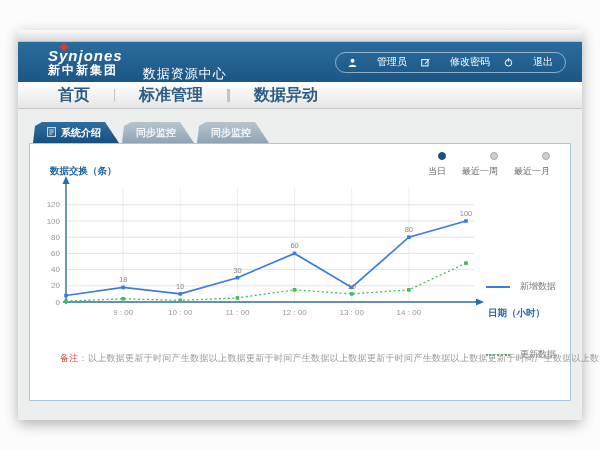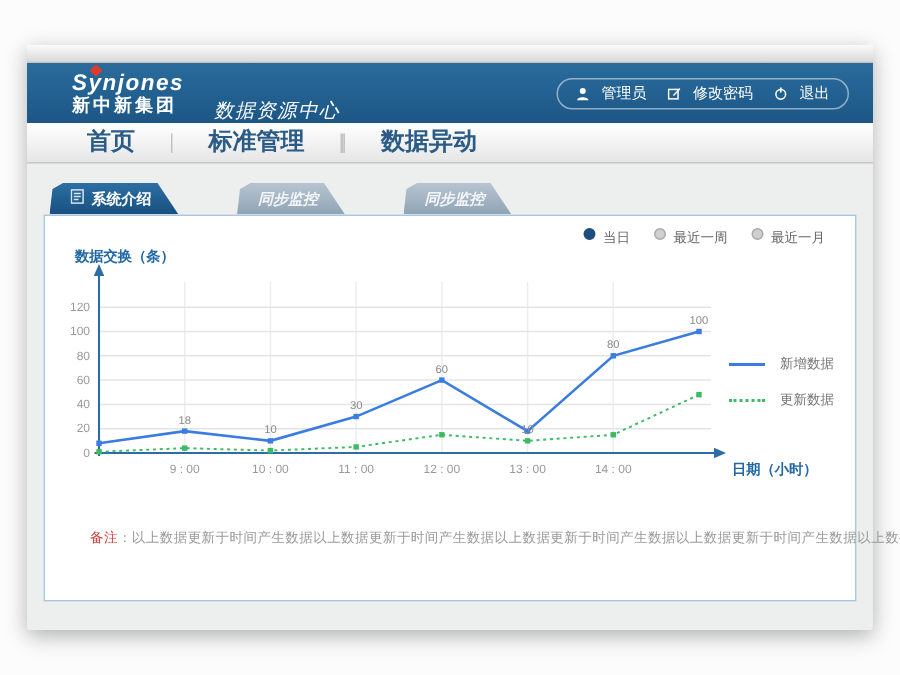--- a/index.html
+++ b/index.html
@@ -11,57 +11,57 @@
 
   
   .win-strip { height:12px; background:linear-gradient(#fbfbfb,#d9d9d9); border-bottom:1px solid #c2c2c2; }
 
   
   .header { height:40px; background:linear-gradient(#2a6c9c,#1c5686); display:flex; align-items:center; position:relative; }
   .logo { margin-left:30px; position:relative; line-height:1; color:#fff; }
   .logo-spark { position:absolute; left:13px; top:-4px; width:6px; height:6px; background:#e03a2f; transform:rotate(45deg); }
   .logo-en { font-size:15px; font-weight:bold; font-style:italic; letter-spacing:1px; }
   .logo-cn { font-size:12px; font-weight:bold; letter-spacing:2px; margin-top:1px; }
-  .app-title { color:#fff; font-size:13px; margin-left:20px; margin-top:24px; letter-spacing:1px;font-style:italic; }
+  .app-title { color:#fff; font-size:13px; margin-left:20px; margin-top:24px; letter-spacing:1px; }
   .user-pill { margin-left:auto; margin-right:16px; border:1px solid rgba(255,255,255,.5); border-radius:11px;
                height:21px; display:flex; align-items:center; padding:0 12px; gap:14px; }
-  .user-item { display:flex; align-items:center; gap:8px; color:#fff; font-size:10px; cursor:pointer; white-space:nowrap; }
+  .user-item { display:flex; align-items:center; gap:20px; color:#fff; font-size:10px; cursor:pointer; white-space:nowrap; }
   .user-item svg { display:block; }
 
   
   .navbar { height:27px; background:linear-gradient(#ffffff,#e6e6e6); border-bottom:1px solid #c6c6c6;
             display:flex; align-items:center; padding-left:16px; }
   .nav-item { font-size:16px; font-weight:bold; color:#2a5c87; padding:0 24px; line-height:26px; cursor:pointer; }
   .nav-sep { width:1px; height:13px; background:#c3c3c3; }
 
   
   .content { position:relative; height:310px; padding:13px 11px 0 11px; }
-  .tabs { display:flex; margin-left:4px; height:21px;gap:36px; }
+  .tabs { display:flex; margin-left:4px; height:21px; }
   .tab { display:flex; align-items:center; gap:5px; font-size:10px; font-weight:bold; padding:0 18px 0 14px;
          margin-right:3px; cursor:pointer;
          clip-path:polygon(0 100%, 2px 4px, 9px 0, calc(100% - 14px) 0, 100% 100%); }
   .tab.active { background:linear-gradient(#2d6fa3,#17507f); color:#fff; }
-  .tab.inactive { background:linear-gradient(#b7c4d0,#90a4b5); color:#f3f6f9;font-style:italic; }
+  .tab.inactive { background:linear-gradient(#b7c4d0,#90a4b5); color:#f3f6f9; }
   .tab-doc { flex:0 0 auto; }
 
   .panel { position:relative; background:#fff; border:1px solid #a9c7de; height:258px; }
 
   
   .range-filters { position:absolute; top:8px; right:20px; display:flex; gap:16px; }
-  .range-item { display:flex; align-items:flex-start; gap:5px; font-size:9px; color:#666; cursor:pointer; }
+  .range-item { display:flex; align-items:flex-end; gap:5px; font-size:9px; color:#666; cursor:pointer;flex-direction:column; }
   .radio-dot { width:8px; height:8px; border-radius:50%; }
   .radio-dot.on  { background:#1d4e7d; border:1px solid #1d4e7d; }
   .radio-dot.off { background:#cfcfcf; border:1px solid #a9a9a9; }
 
   
   .chart-wrap { position:absolute; left:0; top:18px; width:540px; height:175px; }
 
   
   .series-legend { position:absolute; top:92px; right:14px; display:flex; flex-direction:column; gap:11px; }
-  .series-item { display:flex; align-items:center; gap:10px; font-size:9px; color:#777; }
+  .series-item { display:flex; align-items:center; gap:10px; font-size:9px; color:#777;margin-top:44px; }
   .sample-solid  { width:24px; height:0; border-top:2px solid #3b7ce0; }
   .sample-dotted { width:24px; height:0; border-top:2px dotted #3dbb63; }
 
   
   .note { position:absolute; left:30px; top:208px; font-size:9px; color:#9a9a9a; letter-spacing:.3px; white-space:nowrap; }
   .note-label { color:#d23b33; }
 </style>
 </head>
 <body>
 

